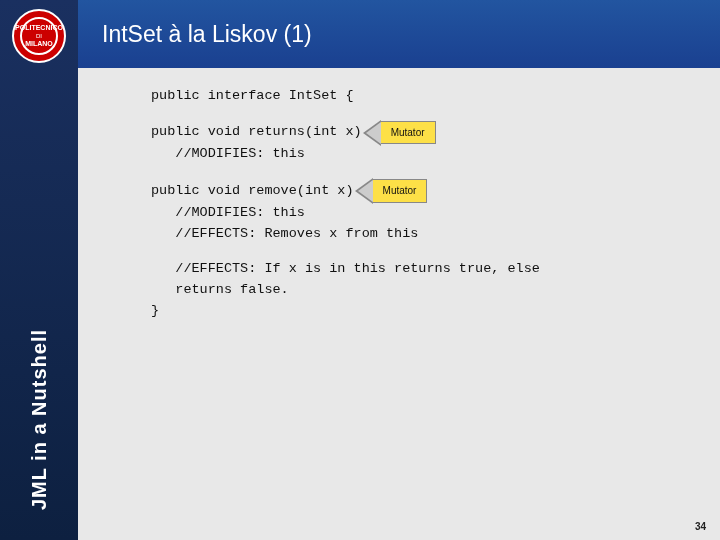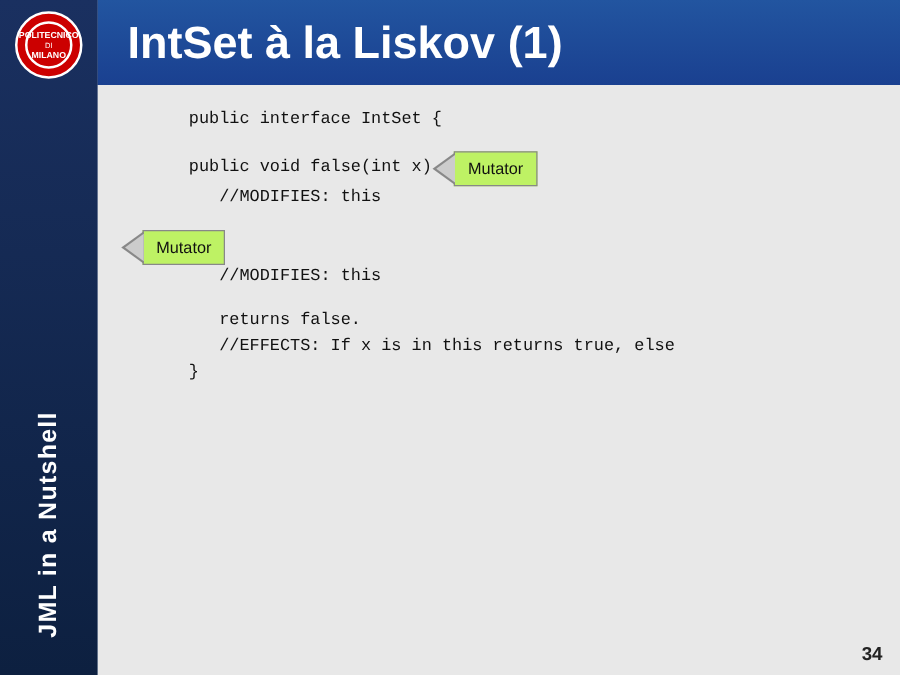--- a/index.html
+++ b/index.html
@@ -73,22 +73,22 @@
     .title-bar {
       background: linear-gradient(180deg, #2255a0 0%, #1a4090 100%);
       padding: 12px 24px 12px 24px;
       display: flex;
       align-items: center;
       min-height: 68px;
     }
 
     .title-text {
       color: white;
-      font-size: 36px;
-      font-weight: bold;
+      font-size: 23px;
+      font-weight: normal;
       font-family: Arial, sans-serif;
     }
 
     
     .content {
       flex: 1;
       background: #e8e8e8;
       padding: 18px 28px 18px 28px;
       position: relative;
       display: flex;
@@ -117,24 +117,24 @@
 
     
     .arrow-label {
       display: inline-flex;
       align-items: center;
       position: relative;
       margin-left: 8px;
     }
 
     .arrow-box {
-      background: #bef264;
+      background: #fde047;
       border: 1.5px solid #888;
       padding: 3px 10px;
-      font-size: 13px;
+      font-size: 10px;
       font-family: Arial, sans-serif;
       font-weight: normal;
       color: #111;
       position: relative;
       display: inline-block;
     }
 
     .arrow-box::before {
       content: '';
       position: absolute;
@@ -163,21 +163,21 @@
 
     .section-gap {
       height: 14px;
     }
 
     
     .page-number {
       position: absolute;
       bottom: 8px;
       right: 14px;
-      font-size: 15px;
+      font-size: 10px;
       font-weight: bold;
       color: #222;
       font-family: Arial, sans-serif;
     }
   </style>
 </head>
 <body>
 
 <div class="bg-overlay"></div>
 
@@ -202,40 +202,42 @@
   </div>
 
   <div class="content">
     <div class="code-block">
 
       <div class="code-line">public interface IntSet {</div>
 
       <div class="section-gap"></div>
 
       <div class="code-row">
-        <span class="code-line">public void false(int x)</span>
+        <span class="code-line">public void returns(int x)</span>
         <span class="arrow-label">
           <span class="arrow-box">Mutator</span>
         </span>
       </div>
       <div class="code-line">   //MODIFIES: this</div>
 
       <div class="section-gap"></div>
 
       <div class="code-row">
+        <span class="code-line">public void remove(int x)</span>
         <span class="arrow-label">
           <span class="arrow-box">Mutator</span>
         </span>
       </div>
       <div class="code-line">   //MODIFIES: this</div>
+      <div class="code-line">   //EFFECTS: Removes x from this</div>
 
       <div class="section-gap"></div>
 
       <div class="code-row">
       </div>
+      <div class="code-line">   //EFFECTS: If x is in this returns true, else</div>
       <div class="code-line">   returns false.</div>
-      <div class="code-line">   //EFFECTS: If x is in this returns true, else</div>
       <div class="code-line">}</div>
     </div>
 
     <div class="page-number">34</div>
   </div>
 </div>
 
 </body></html>

